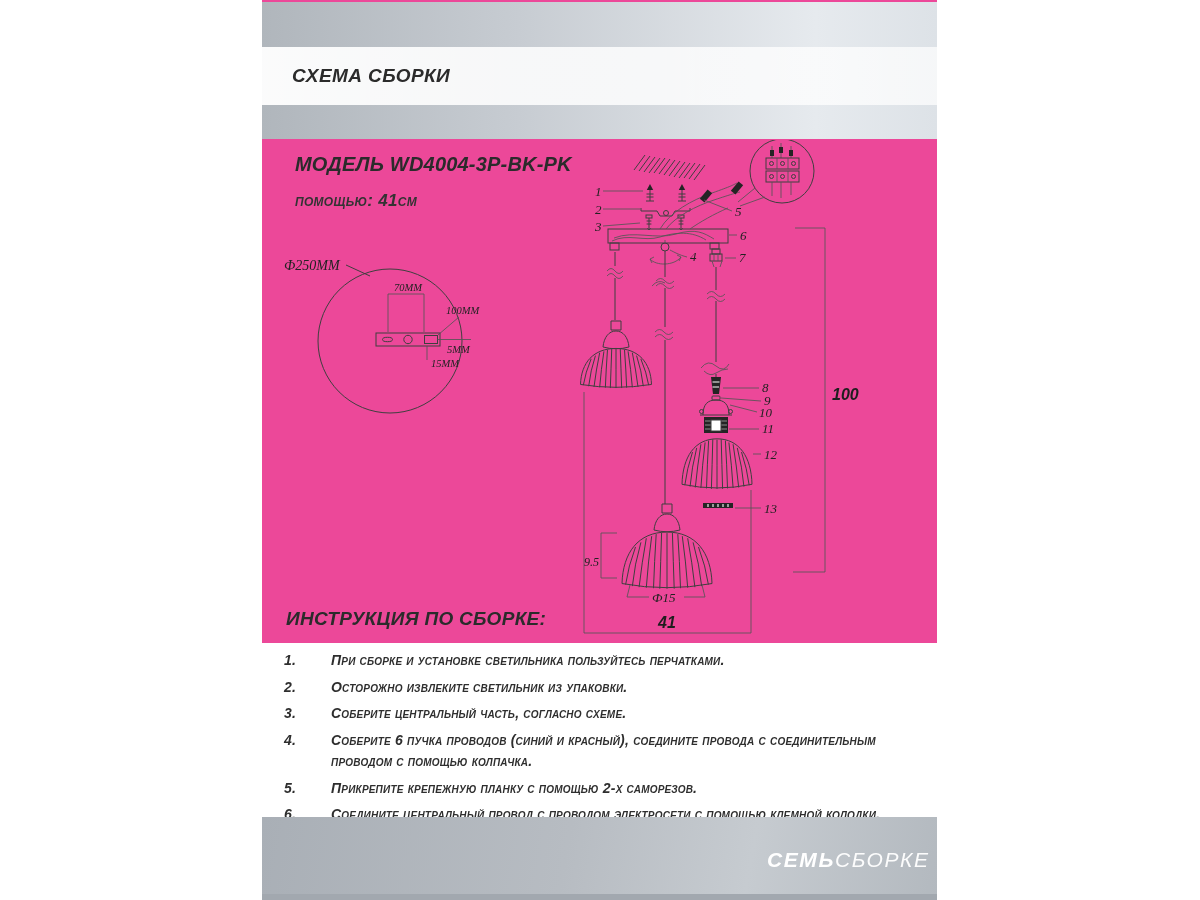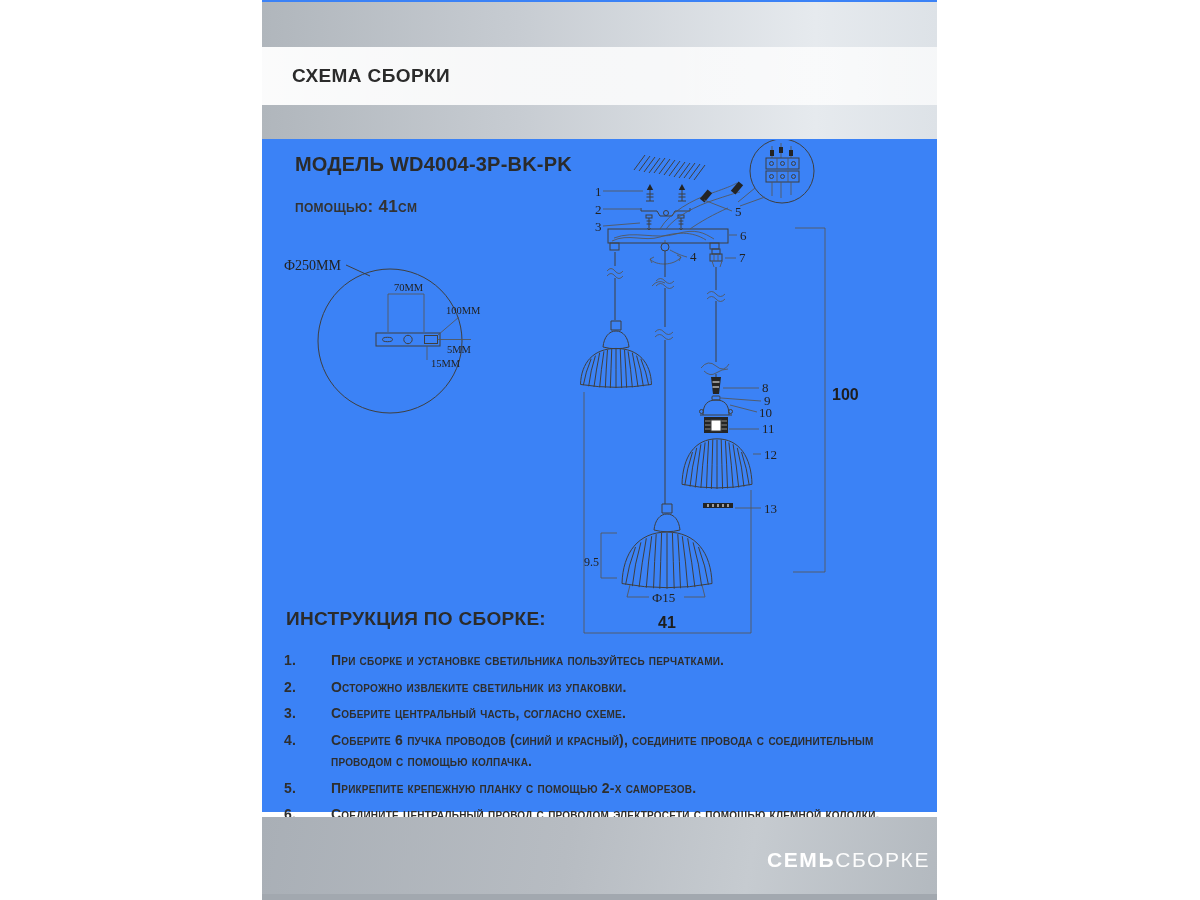--- a/index.html
+++ b/index.html
@@ -1,30 +1,30 @@
 <!DOCTYPE html>
 <html><head>
 <meta charset="utf-8">
 <style>
   html,body{margin:0;padding:0;background:#ffffff;}
   .screen{position:relative;width:1200px;height:900px;background:#ffffff;overflow:hidden;
           font-family:"Liberation Sans",sans-serif;color:#2b2b2b;}
-  .doc{position:absolute;left:262px;top:0;width:675px;height:812px;background:#3b82f6;}
+  .doc{position:absolute;left:262px;top:0;width:675px;height:643px;background:#ec4899;font-style:italic;}
 
   
   .header-band{position:absolute;left:0;top:2px;width:100%;height:137px;
     background:linear-gradient(90deg,#b0b6bc 0%,#c7ccd2 38%,#e6eaee 82%,#dde2e7 100%);}
   .header-strip{position:absolute;left:0;top:45px;width:100%;height:58px;
     background:linear-gradient(90deg,rgba(255,255,255,.95),rgba(255,255,255,.72));
     display:flex;align-items:center;}
   .title{margin:0 0 0 30px;font-size:19px;font-weight:700;letter-spacing:.4px;color:#2b2b2b;}
 
   
   .product{position:absolute;left:33px;top:153px;}
-  .model{font-size:20px;font-weight:700;letter-spacing:.2px;margin-bottom:21px;}
+  .model{font-size:20px;font-weight:700;letter-spacing:.2px;margin-bottom:15px;}
   .spec{font-size:17px;font-weight:700;font-variant:small-caps;letter-spacing:.3px;margin-bottom:7px;color:#333;}
 
   
   .diagram{position:absolute;left:16px;top:140px;width:600px;height:510px;}
   .diagram path,.diagram rect,.diagram circle,.diagram ellipse,.diagram line
     {fill:none;stroke:#3f3f3f;stroke-width:1;}
   .diagram text{fill:#222;stroke:none;font-family:"Liberation Serif",serif;font-size:13px;}
   .diagram .thin{stroke-width:.85;stroke:#555;}
   .diagram .blk{fill:#242424;stroke:none;}
   .diagram .wht{stroke:#ffffff;stroke-width:1.1;}

